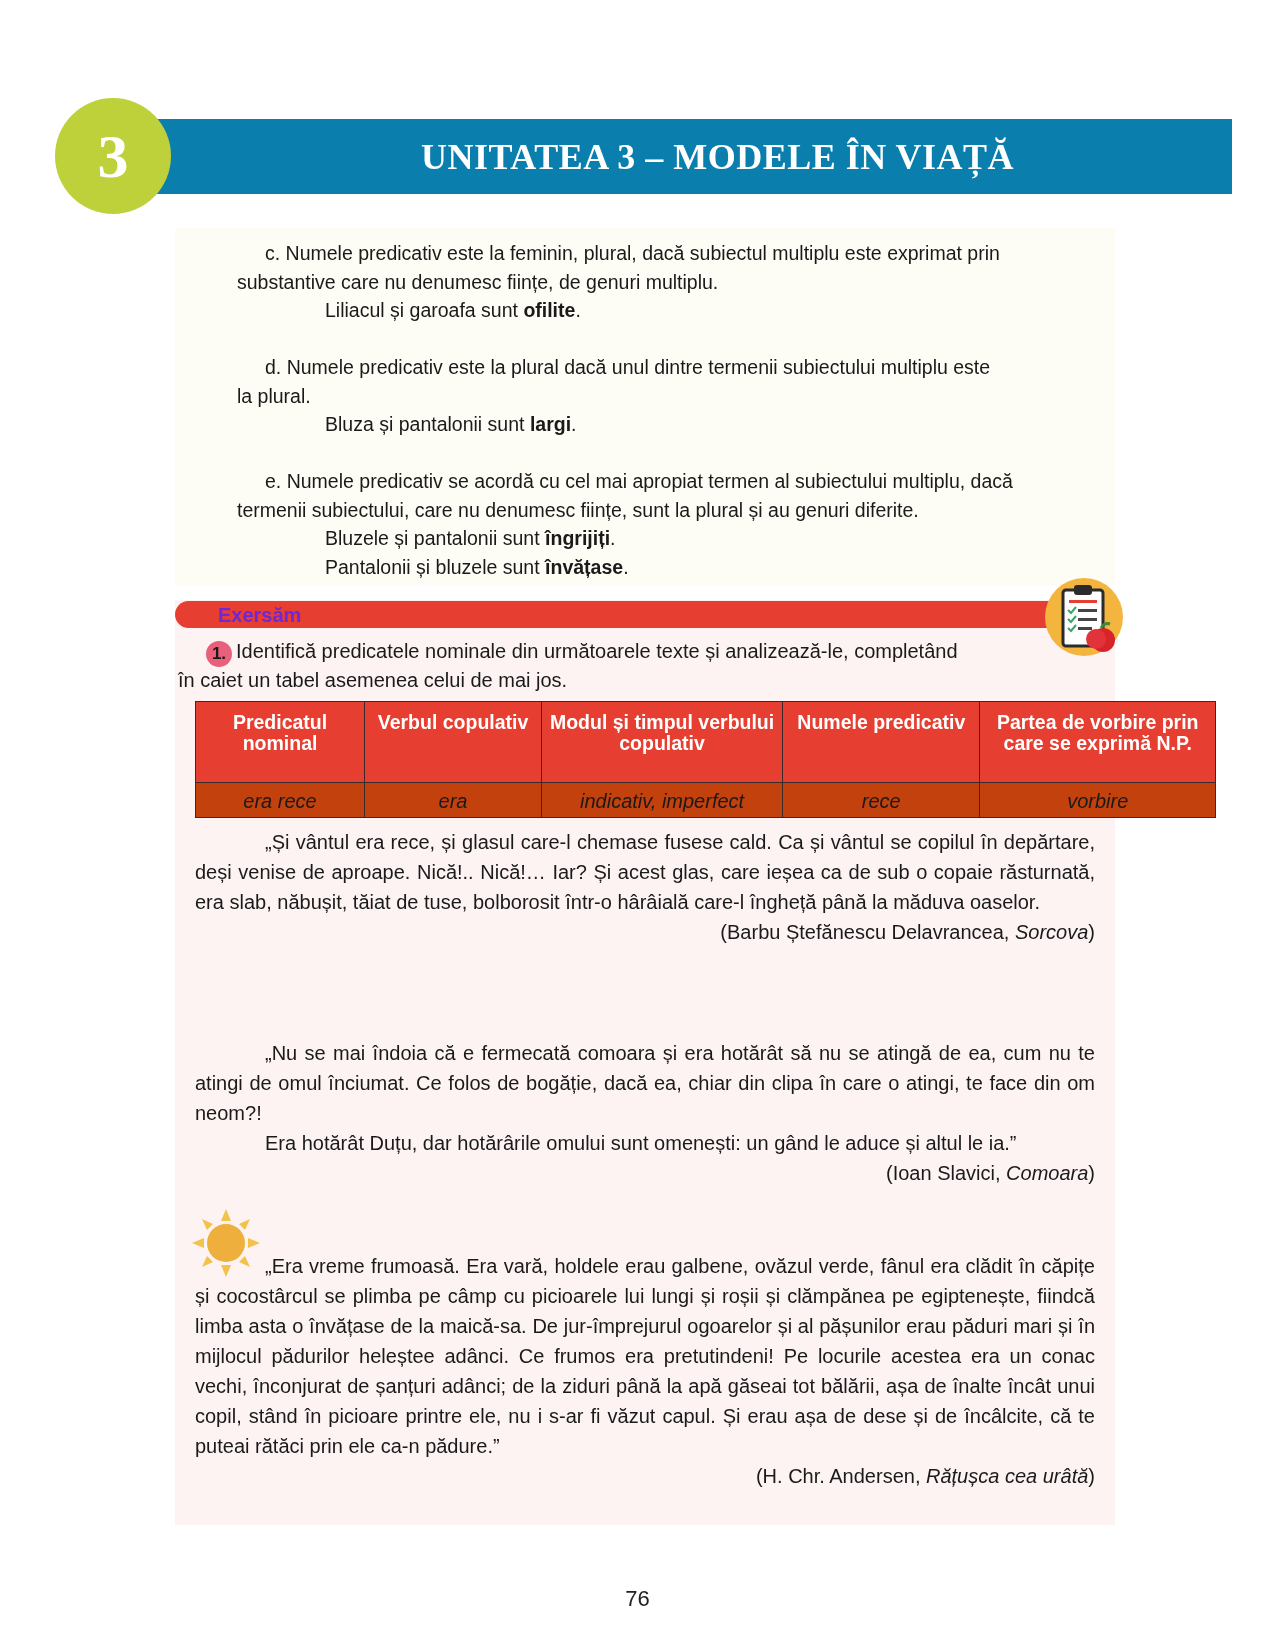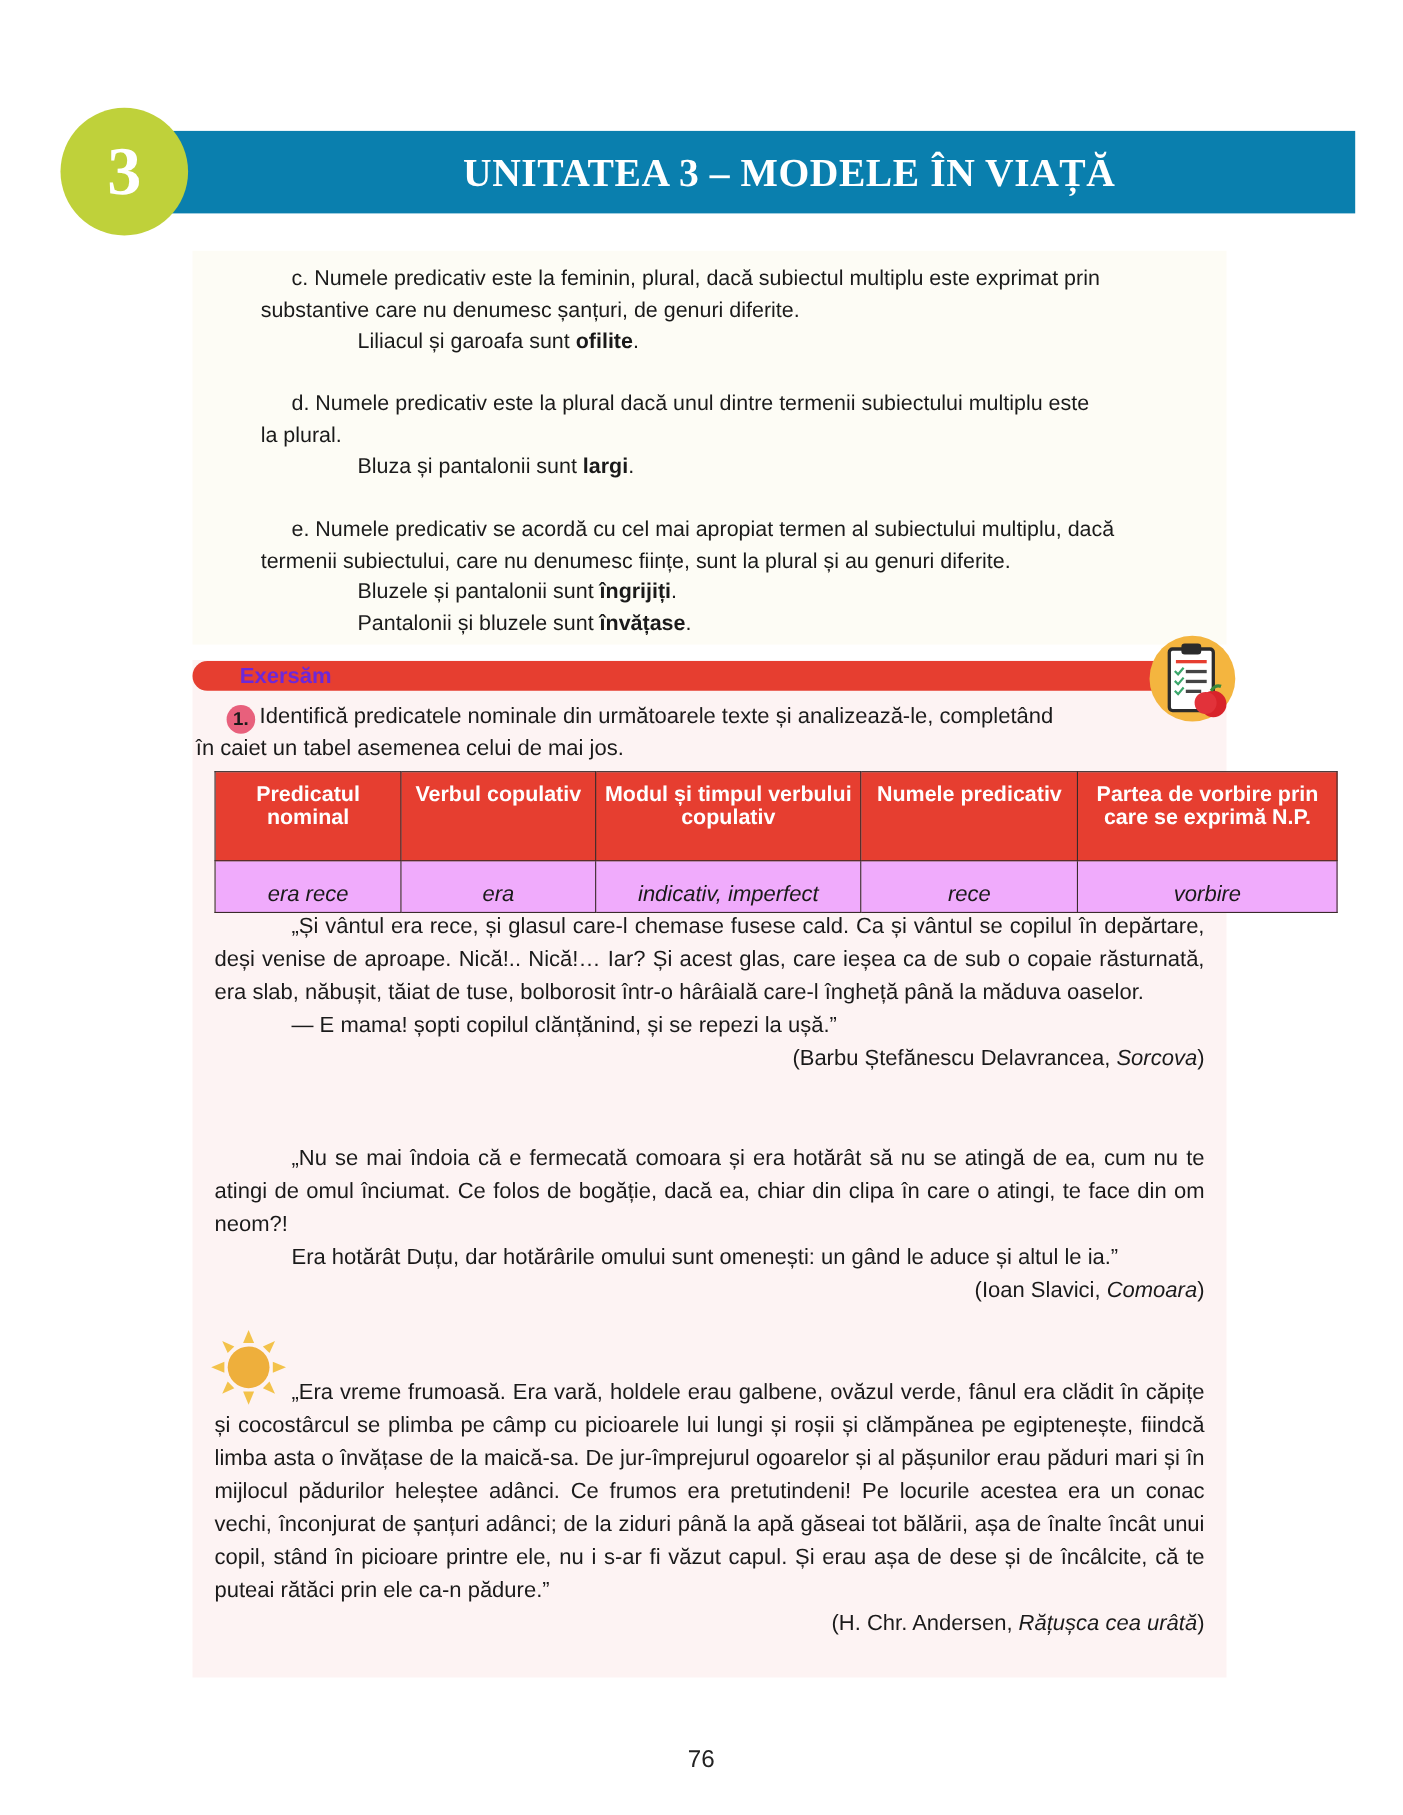--- a/index.html
+++ b/index.html
@@ -55,22 +55,22 @@
   .q-text .first { padding-left: 58px; }
 
   table.analysis {
     position: absolute; left: 195px; top: 701px; width: 1021px; border-collapse: collapse;
   }
   table.analysis th {
     background: #e63e30; color: #ffffff; font-size: 19.5px; font-weight: bold; line-height: 21px;
     border: 1.5px solid #3a2a2a; vertical-align: top; padding: 10px 4px 8px; height: 62px;
   }
   table.analysis td {
-    background: #f0abfc; border: 1.5px solid #3a2a2a; text-align: center; font-style: italic;
-    font-size: 20px; height: 32px; padding: 14px 4px 0;
+    background: #c2410c; border: 1.5px solid #3a2a2a; text-align: center; font-style: italic;
+    font-size: 20px; height: 32px; padding: 2px 4px 0;
   }
 
   .passage { position: absolute; left: 195px; width: 900px; font-size: 20px; line-height: 30px; text-align: justify; }
   .passage p { margin: 0; }
   .passage .ind { text-indent: 70px; }
   .passage .cite { text-align: right; }
   .p1 { top: 827px; }
   .p2 { top: 1038px; }
   .p3 { top: 1251px; }
   .sun { position: absolute; left: 190px; top: 1207px; width: 72px; height: 72px; }
@@ -80,21 +80,21 @@
 <body>
 
 <div class="banner"></div>
 <div class="banner-title">UNITATEA 3 – MODELE ÎN VIAȚĂ</div>
 <div class="unit-circle">3</div>
 
 <div class="rules-box">
   <div class="rules-inner">
     <div>
       <p class="indent1">c. Numele predicativ este la feminin, plural, dacă subiectul multiplu este exprimat prin</p>
-      <p>substantive care nu denumesc șanțuri, de genuri diferite.</p>
+      <p>substantive care nu denumesc ființe, de genuri multiplu.</p>
       <p class="ex"><span>Liliacul și garoafa sunt </span><b>ofilite</b><span>.</span></p>
     </div>
     <div class="gap"></div>
     <div>
       <p class="indent1">d. Numele predicativ este la plural dacă unul dintre termenii subiectului multiplu este</p>
       <p>la plural.</p>
       <p class="ex"><span>Bluza și pantalonii sunt </span><b>largi</b><span>.</span></p>
     </div>
     <div class="gap"></div>
     <div>
@@ -156,21 +156,20 @@
       <td>era</td>
       <td>indicativ, imperfect</td>
       <td>rece</td>
       <td>vorbire</td>
     </tr>
   </tbody>
 </table>
 
 <div class="passage p1">
   <p class="ind">„Și vântul era rece, și glasul care-l chemase fusese cald. Ca și vântul se copilul în depărtare, deși venise de aproape. Nică!.. Nică!… Iar? Și acest glas, care ieșea ca de sub o copaie răsturnată, era slab, năbușit, tăiat de tuse, bolborosit într-o hârâială care-l îngheță până la măduva oaselor.</p>
-  <p class="ind">— E mama! șopti copilul clănțănind, și se repezi la ușă.”</p>
   <p class="cite"><span>(Barbu Ștefănescu Delavrancea, </span><i>Sorcova</i><span>)</span></p>
 </div>
 
 <div class="passage p2">
   <p class="ind">„Nu se mai îndoia că e fermecată comoara și era hotărât să nu se atingă de ea, cum nu te atingi de omul înciumat. Ce folos de bogăție, dacă ea, chiar din clipa în care o atingi, te face din om neom?!</p>
   <p class="ind">Era hotărât Duțu, dar hotărârile omului sunt omenești: un gând le aduce și altul le ia.”</p>
   <p class="cite"><span>(Ioan Slavici, </span><i>Comoara</i><span>)</span></p>
 </div>
 
 <div class="sun">

